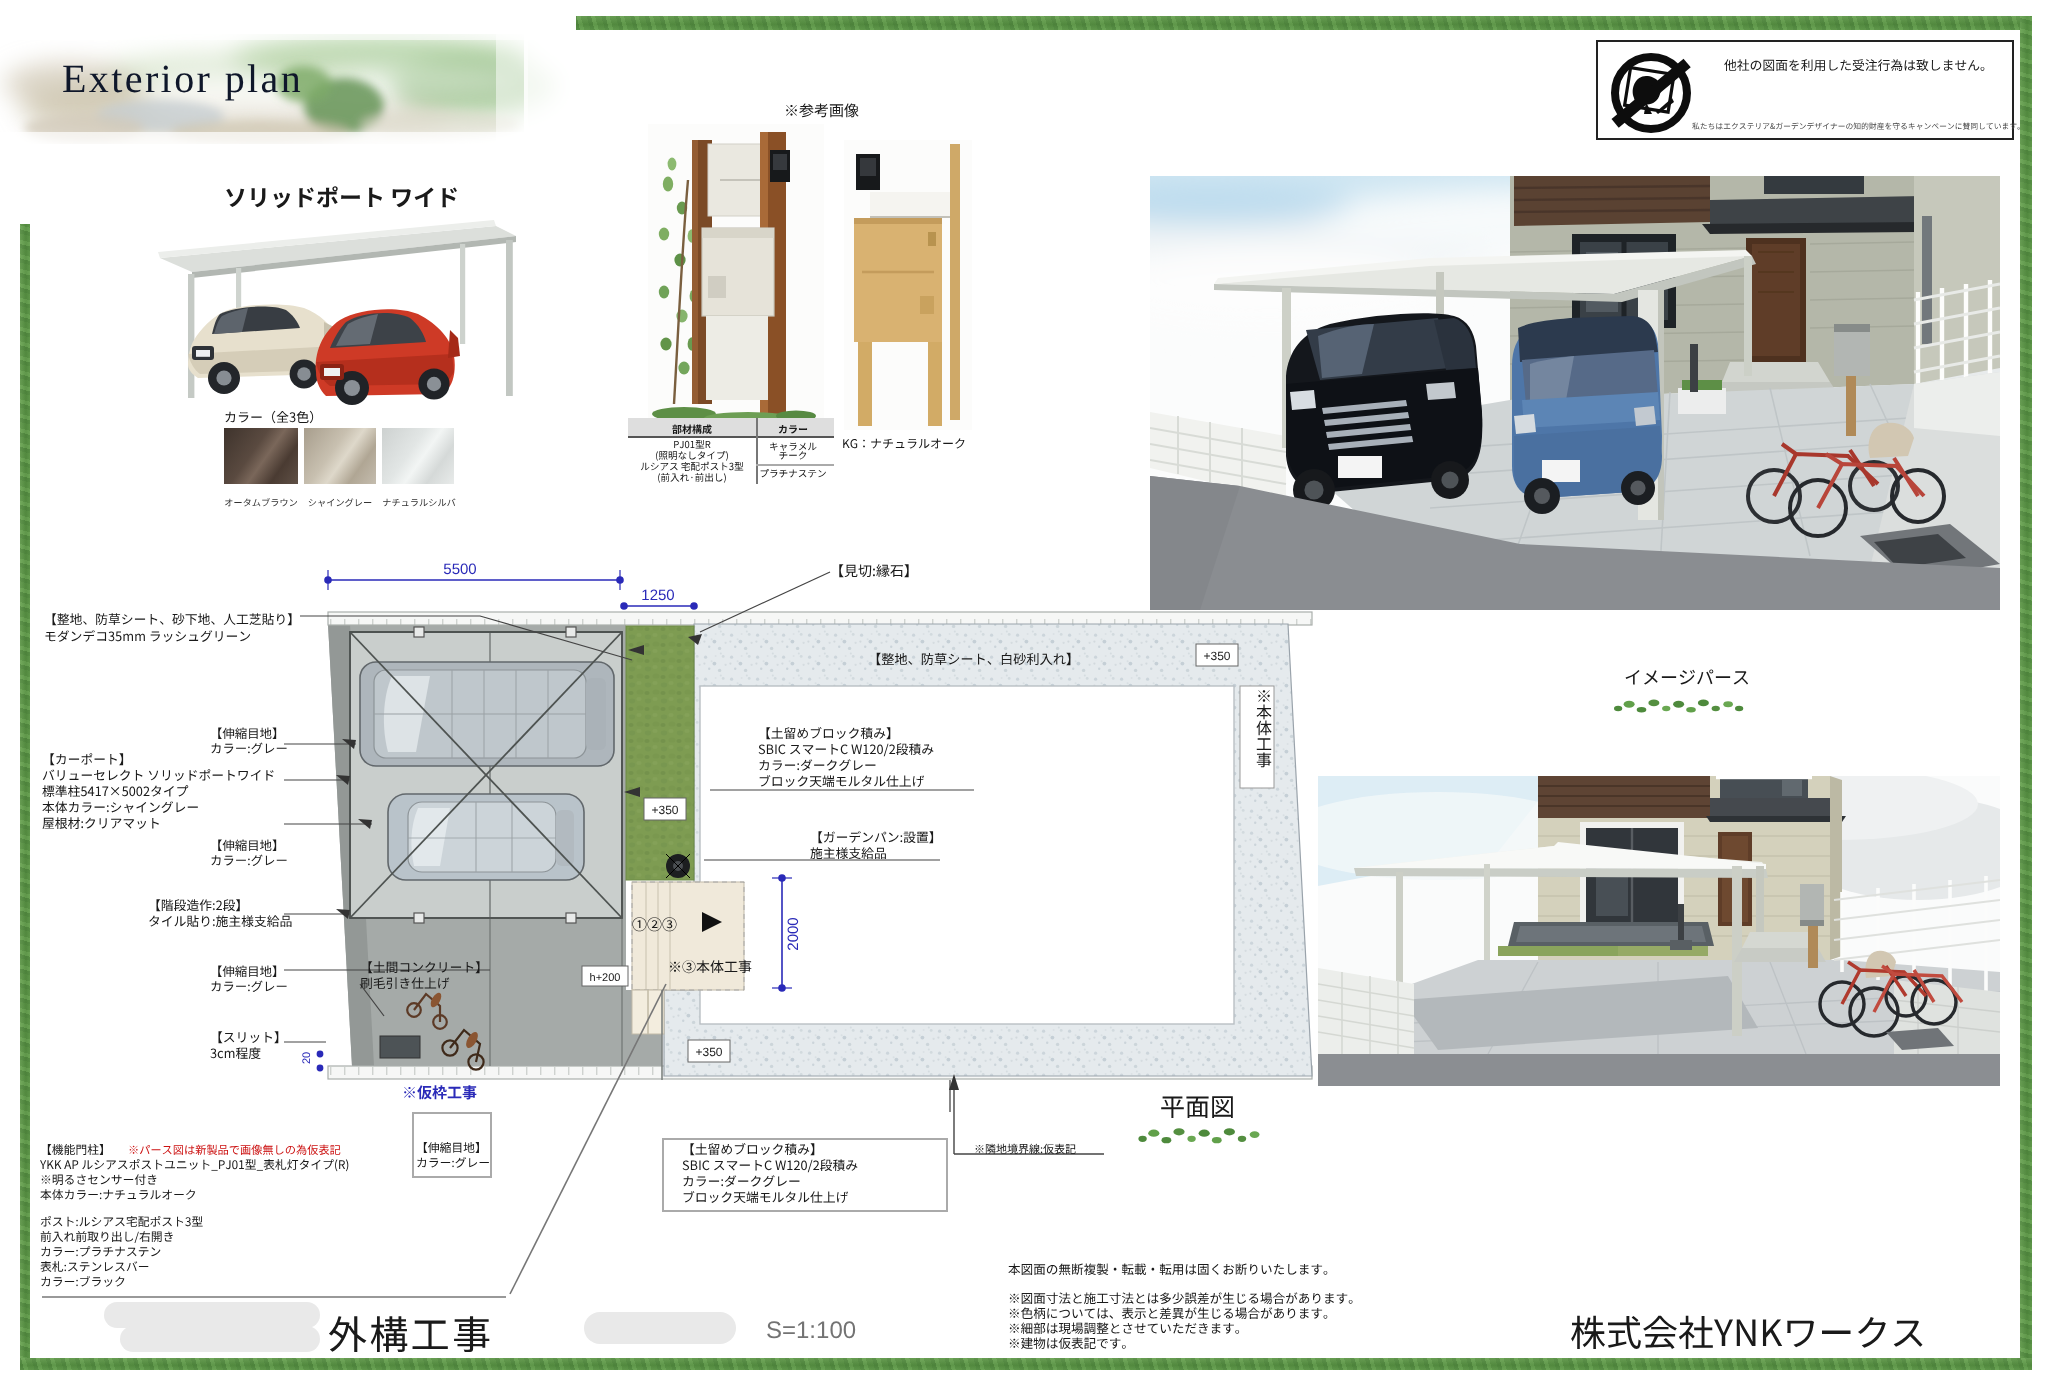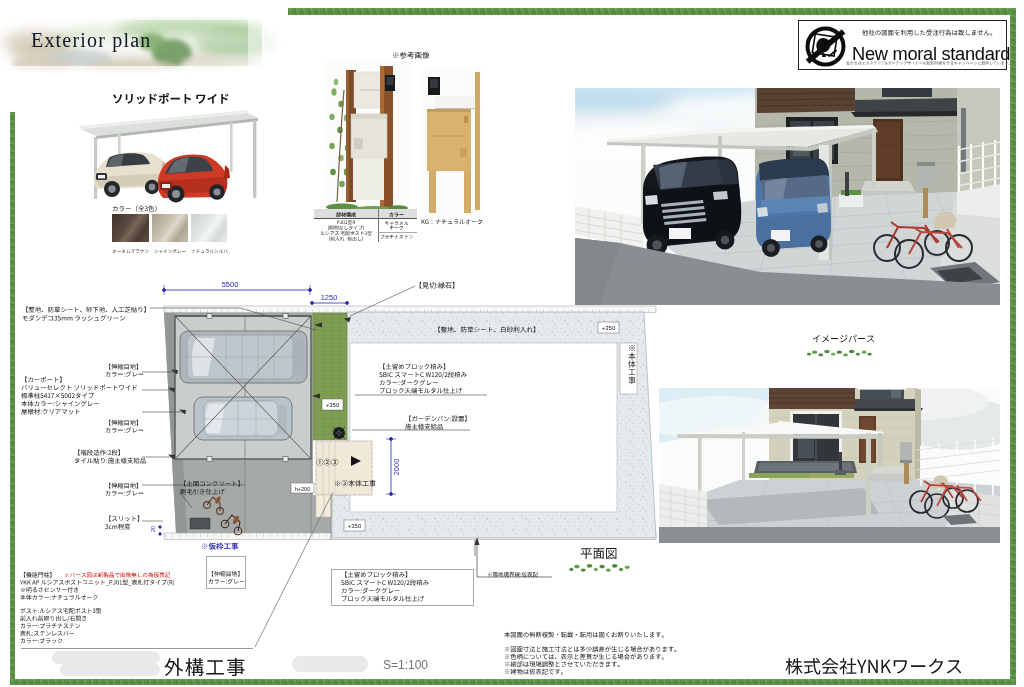--- a/index.html
+++ b/index.html
@@ -65,21 +65,20 @@
 <circle cx="21.5" cy="21.5" r="18" fill="none" stroke="#0d0d0d" stroke-width="4"></circle>
 <g transform="rotate(9 21 21)">
         <rect x="9.5" y="10.5" width="22" height="19" fill="#fff" stroke="#0d0d0d" stroke-width="1.6"></rect>
       </g>
 <path d="M13 24c-2-5 1-11 6-11 5 0 9 4 7 9-1 4-5 6-8 5-2-1-5-1-5-3z" fill="#0d0d0d"></path>
 <path d="M19 26l3 6h-4z" fill="#0d0d0d"></path>
 <path d="M24 31l8-7 1 2-8 6z" fill="#0d0d0d"></path>
 <rect x="-2" y="18.8" width="47" height="5.6" transform="rotate(-40 21.5 21.5)" fill="#0d0d0d"></rect>
 </svg>
 
-<div class="abs" style="left:852px;top:43px;font-size:18.3px;color:#0d0d0d;white-space:nowrap;letter-spacing:-.3px;">New moral standard</div>
 
 <div class="abs" style="left:112px;top:214px;width:37px;height:28px;background:linear-gradient(125deg,#3e332c,#5a4a40 40%,#7a675a 55%,#4a3b32 75%,#5f5046);"></div>
 
 <div class="abs" style="left:152px;top:214px;width:36px;height:28px;background:linear-gradient(125deg,#a79d8c,#c8c0b0 40%,#ded8ca 55%,#b0a694 75%,#c4bcae);"></div>
 
 <div class="abs" style="left:191px;top:214px;width:36px;height:28px;background:linear-gradient(125deg,#cdd1d0,#e2e6e5 40%,#f2f5f4 55%,#d5d9d8 75%,#e8ebea);"></div>
 
 <svg class="abs" style="left:70px;top:105px;" width="200" height="105" viewBox="0 0 200 105">
 
 <polygon points="10,24 178,8 188,13 26,31" fill="#dcdfdb"></polygon>

